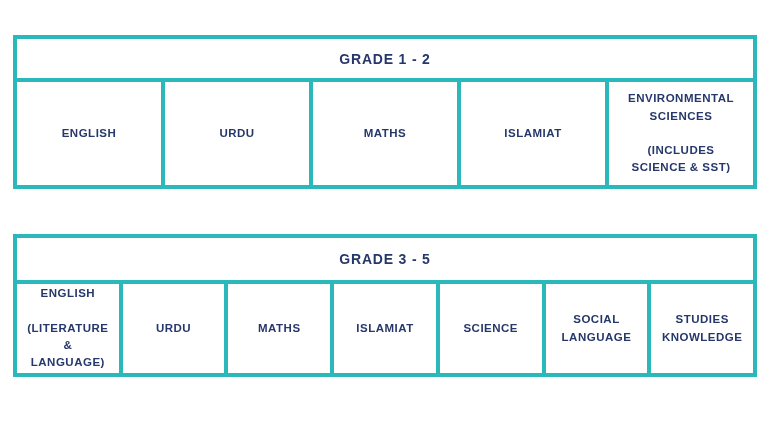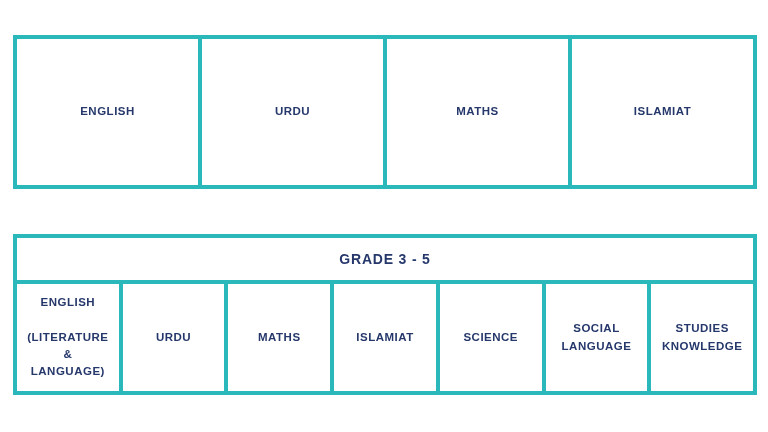--- a/index.html
+++ b/index.html
@@ -20,21 +20,21 @@
     position: absolute;
     left: 13px;
     width: 744px;
     box-sizing: border-box;
     border: 4px solid var(--teal);
     display: flex;
     flex-direction: column;
     background: var(--bg);
   }
   .table-1 { top: 35px;  height: 154px; }
-  .table-2 { top: 234px; height: 161px; }
+  .table-2 { top: 234px; height: 143px; }
   .table-header {
     box-sizing: border-box;
     border-bottom: 4px solid var(--teal);
     display: flex;
     align-items: center;
     justify-content: center;
     flex: 0 0 auto;
   }
   .table-1 .table-header { height: 43px; }
   .table-2 .table-header { height: 46px; }
@@ -68,32 +68,42 @@
     line-height: 1.5;
     white-space: pre-line;
   }
 </style>
 </head>
 <body>
 
 <div class="page">
 
   <section class="grade-table table-1">
+    <header class="table-header">
+      <span class="table-title">GRADE 1 - 2</span>
+    </header>
     <div class="table-body">
       <div class="cell">
         <span class="cell-label">ENGLISH</span>
       </div>
       <div class="cell">
         <span class="cell-label">URDU</span>
       </div>
       <div class="cell">
         <span class="cell-label">MATHS</span>
       </div>
       <div class="cell">
         <span class="cell-label">ISLAMIAT</span>
+      </div>
+      <div class="cell">
+        <span class="cell-label">ENVIRONMENTAL
+SCIENCES
+
+(INCLUDES
+SCIENCE &amp; SST)</span>
       </div>
     </div>
   </section>
 
   <section class="grade-table table-2">
     <header class="table-header">
       <span class="table-title">GRADE 3 - 5</span>
     </header>
     <div class="table-body">
       <div class="cell">

